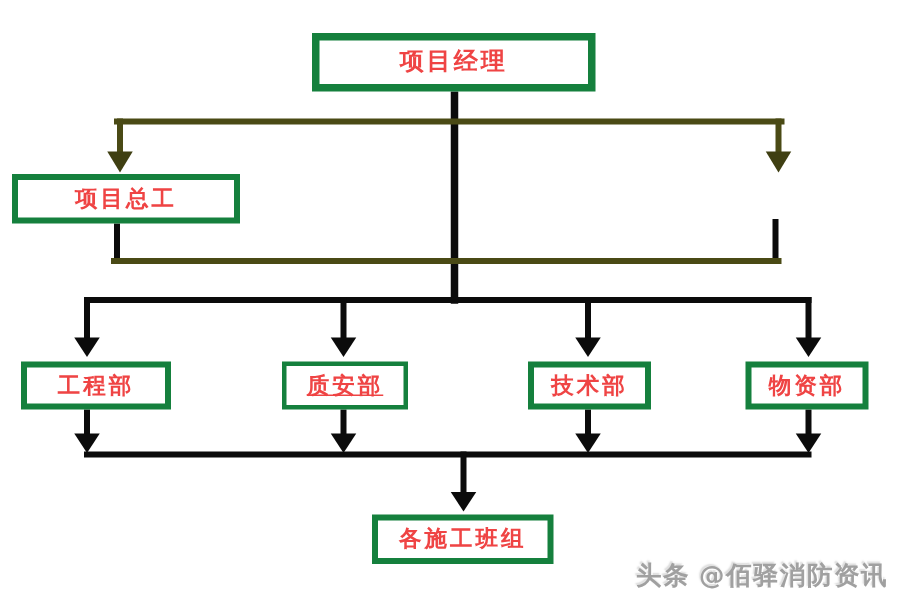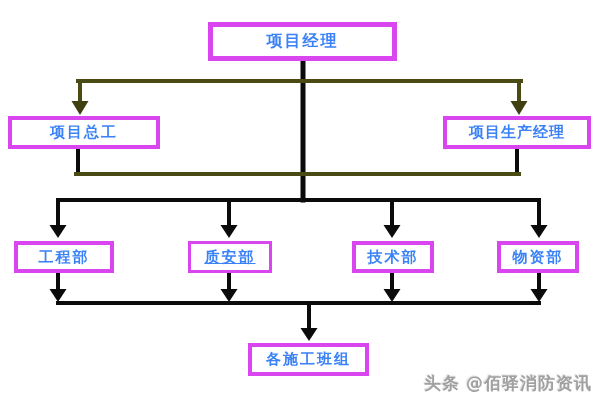--- a/index.html
+++ b/index.html
@@ -3,21 +3,21 @@
 <meta charset="utf-8">
 <style>
   html,body{margin:0;padding:0;background:#ffffff;}
   .canvas{
     position:relative;width:600px;height:400px;background:#ffffff;overflow:hidden;
     font-family:"DejaVu Sans","Liberation Sans",sans-serif;
   }
   .connector-layer{position:absolute;left:0;top:0;width:600px;height:400px;}
   .node{
     position:absolute;box-sizing:border-box;display:flex;align-items:center;justify-content:center;
-    background:#ffffff;border:4px solid #d946ef;color:#3b82f6;font-weight:bold;
+    background:#ffffff;border:4px solid #15803d;color:#ef4444;font-weight:bold;
     font-size:15px;letter-spacing:2px;white-space:nowrap;z-index:2;
   }
   #n-pm   {left:208px;top:22px;width:189px;height:39px;border-width:5px;font-size:16px;}
   #n-ce   {left:8px;  top:116px;width:152px;height:33px;}
   #n-ppm  {left:443px;top:116px;width:148px;height:33px;letter-spacing:1px;}
   #n-eng  {left:14px; top:241px;width:100px; height:32px;}
   #n-qa   {left:188px;top:241px;width:84px; height:32px;border-width:3px;text-decoration:underline;}
   #n-tech {left:352px;top:241px;width:82px; height:32px;}
   #n-mat  {left:497px;top:241px;width:82px; height:32px;}
   #n-teams{left:248px;top:343px;width:121px;height:33px;}
@@ -79,21 +79,20 @@
     </g>
 
     <g stroke="#0b0b0b" stroke-width="4" stroke-linecap="square">
       <line x1="309" y1="303" x2="309" y2="328"></line>
       <polygon points="300.5,328 317.5,328 309,341" fill="#0b0b0b" stroke="none"></polygon>
     </g>
   </svg>
 
   <div class="node" id="n-pm">项目经理</div>
   <div class="node" id="n-ce">项目总工</div>
-  <div class="node" id="n-ppm">项目生产经理</div>
   <div class="node" id="n-eng">工程部</div>
   <div class="node" id="n-qa">质安部</div>
   <div class="node" id="n-tech">技术部</div>
   <div class="node" id="n-teams">各施工班组</div>
   <div class="node" id="n-mat">物资部</div>
 
   <div class="watermark">
     <span class="brand">头条</span><span>@佰驿消防资讯</span>
   </div>
 

